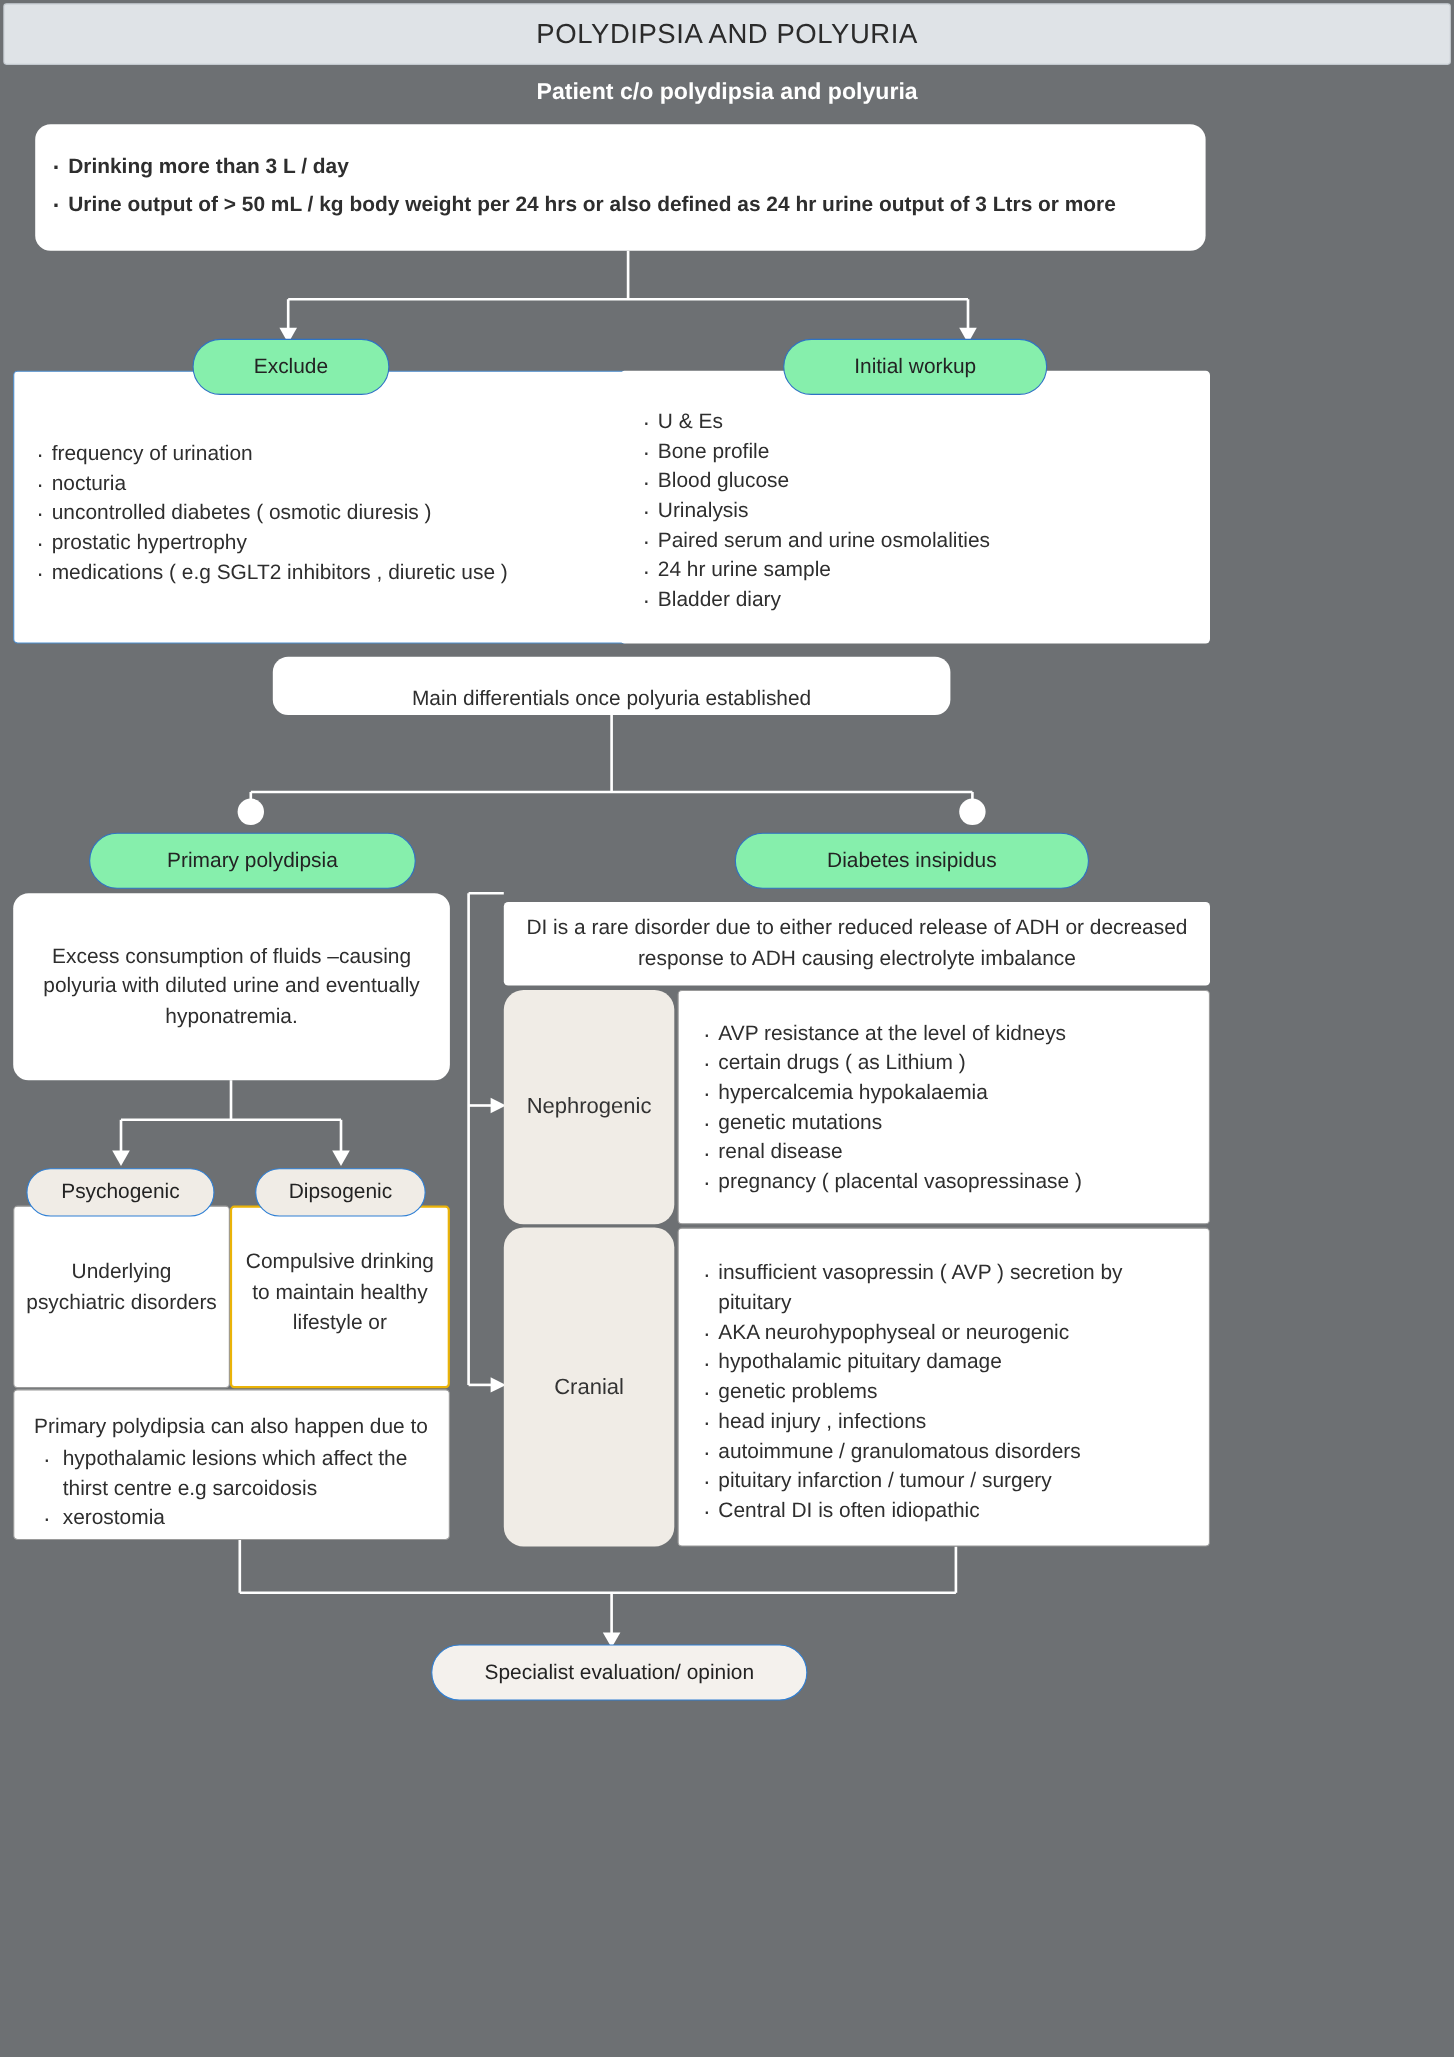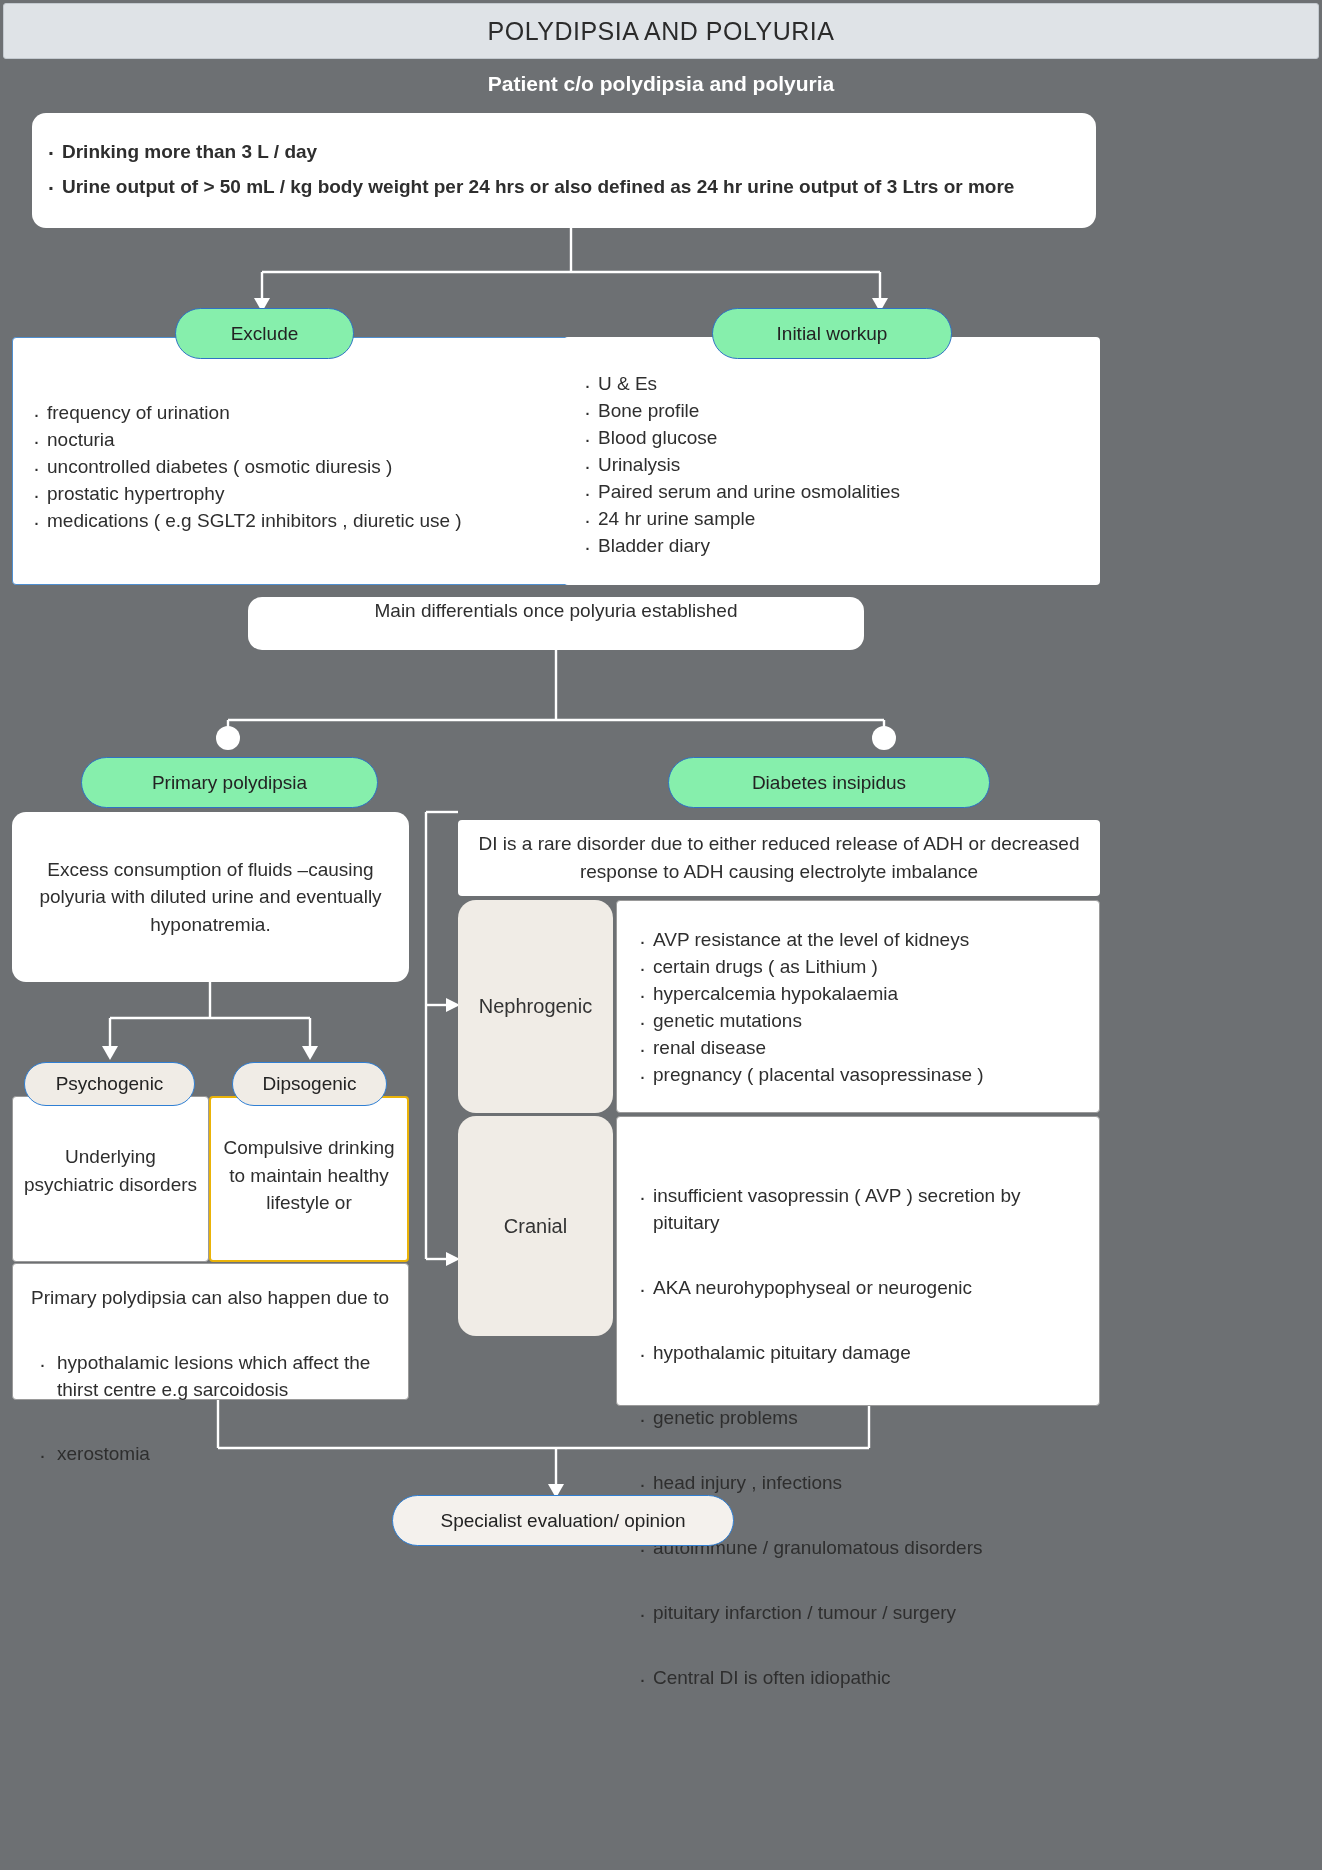--- a/index.html
+++ b/index.html
@@ -81,21 +81,21 @@
     color: #2e2e2e;
     white-space: nowrap;
   }
   ul.bullets li:before {
     content: "\00b7";
     position: absolute;
     left: 2px; top: -1px;
     font-size: 21px;
     line-height: 1.42;
   }
-  ul.bullets.wrap li { white-space: normal; margin-top: 38px; }
+  ul.bullets.wrap li { white-space: normal; }
 
   .centertext {
     text-align: center;
     font-size: 19px;
     line-height: 1.45;
     color: #2e2e2e;
   }
 
   
   #wires { position: absolute; left: 0; top: 0; width: 1322px; height: 1870px; }
@@ -179,21 +179,21 @@
       <li>Urinalysis</li>
       <li>Paired serum and urine osmolalities</li>
       <li>24 hr urine sample</li>
       <li>Bladder diary</li>
     </ul>
   </div>
   <div class="node pill" style="left:712px;top:308px;width:240px;height:51px;">
     <span>Initial workup</span>
   </div>
 
-  <div class="node whitebox" style="left:248px;top:597px;width:616px;height:53px;display:flex;align-items:flex-start;justify-content:center;">
+  <div class="node whitebox" style="left:248px;top:597px;width:616px;height:53px;display:flex;align-items:flex-end;justify-content:center;">
     <span class="centertext">Main differentials once polyuria established</span>
   </div>
 
   <div class="node pill" style="left:81px;top:757px;width:297px;height:51px;">
     <span>Primary polydipsia</span>
   </div>
 
   <div class="node whitebox" style="left:12px;top:812px;width:397px;height:170px;display:flex;align-items:center;justify-content:center;padding:0 18px;">
     <span class="centertext">Excess consumption of fluids –causing polyuria with diluted urine and eventually hyponatremia.</span>
   </div>
@@ -235,21 +235,21 @@
     <ul class="bullets" style="padding:26px 0 0 20px;">
       <li>AVP resistance at the level of kidneys</li>
       <li>certain drugs ( as Lithium )</li>
       <li>hypercalcemia  hypokalaemia</li>
       <li>genetic mutations</li>
       <li>renal disease</li>
       <li>pregnancy ( placental vasopressinase )</li>
     </ul>
   </div>
 
-  <div class="node creambox" style="left:458px;top:1116px;width:155px;height:220px;">
+  <div class="node creambox" style="left:458px;top:1116px;width:155px;height:290px;">
     <span>Cranial</span>
   </div>
   <div class="node whitebox sq" style="left:616px;top:1116px;width:484px;height:290px;border:1px solid #9a9a9a;">
     <ul class="bullets wrap" style="padding:28px 10px 0 20px;">
       <li>insufficient vasopressin ( AVP ) secretion by pituitary</li>
       <li>AKA neurohypophyseal or neurogenic</li>
       <li>hypothalamic pituitary damage</li>
       <li>genetic problems</li>
       <li>head injury , infections</li>
       <li>autoimmune / granulomatous disorders</li>

